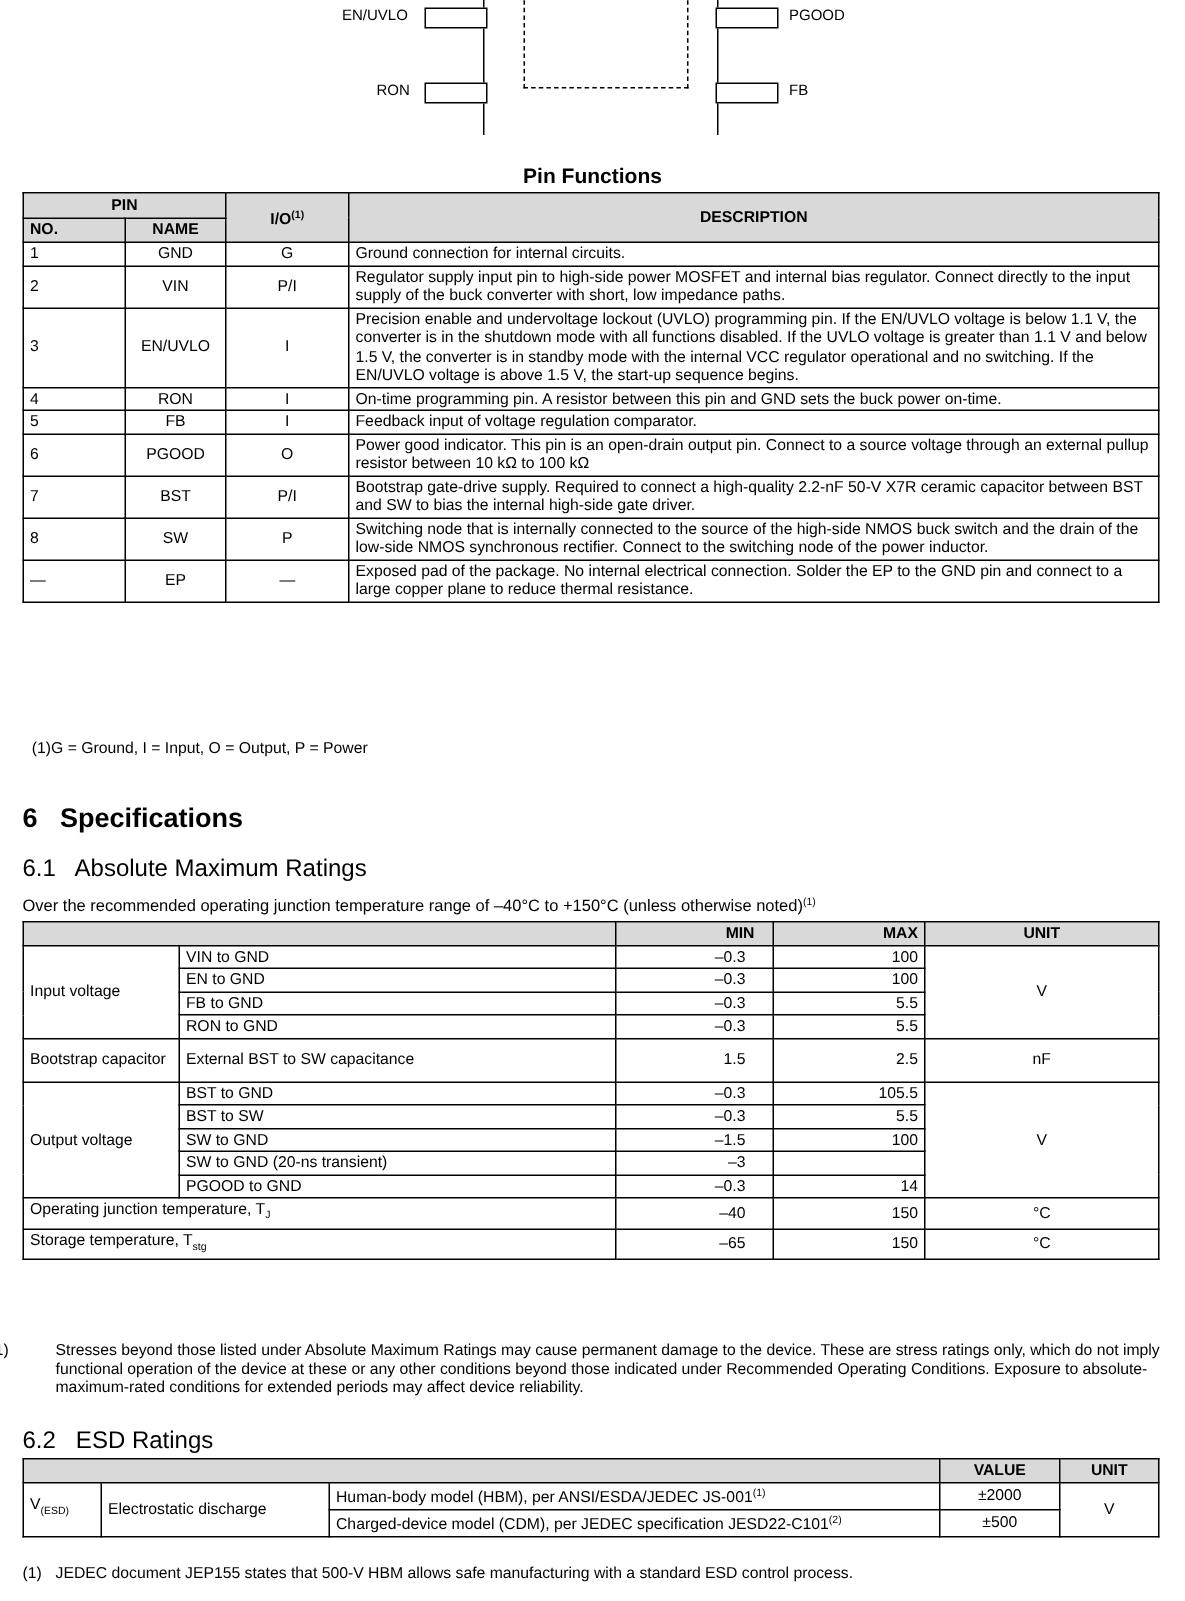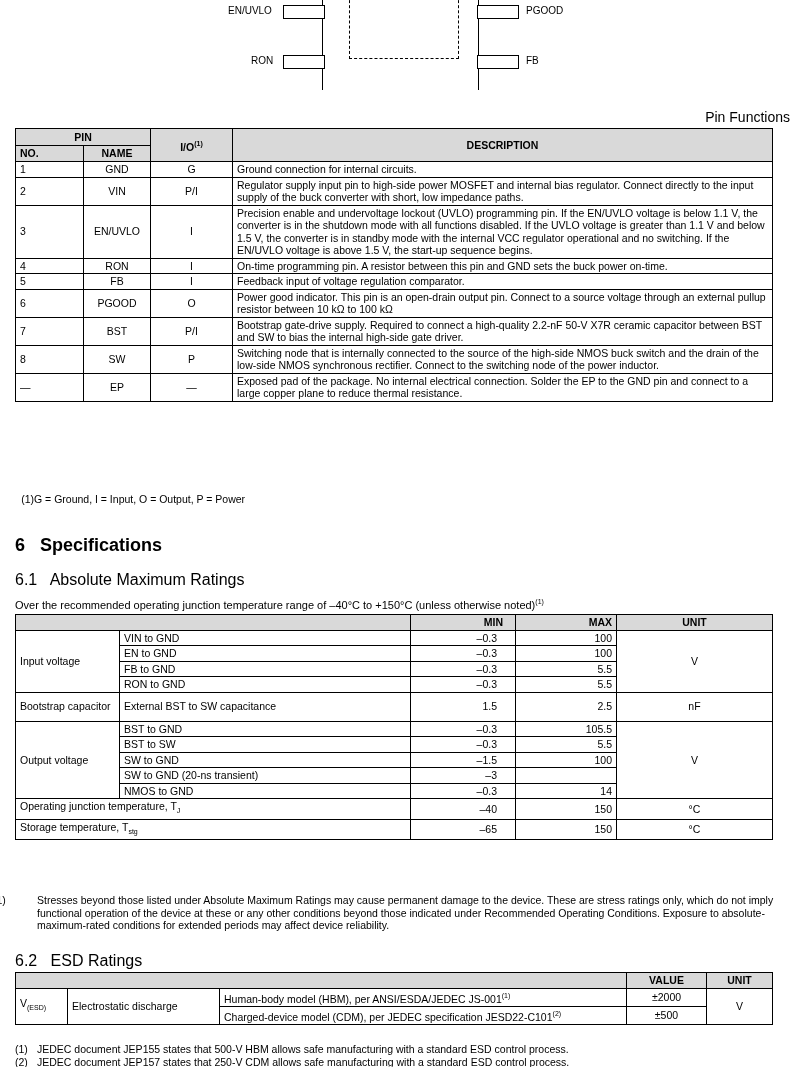--- a/index.html
+++ b/index.html
@@ -8,22 +8,22 @@
 
   
   .pkg-body { position: absolute; left: 322px; top: -10px; width: 155px; height: 100px;
               border-left: 1px solid #000; border-right: 1px solid #000; }
   .pkg-pad { position: absolute; left: 349px; top: -10px; width: 108px; height: 68px;
              border: 1.5px dashed #000; border-top: none; }
   .pin-box { position: absolute; width: 40px; height: 12px; border: 1px solid #000; background:#fff; }
   .pin-label { position: absolute; font-size: 10px; }
 
   
-  .tbl-title { position: absolute; left: 0; width: 790px; top: 109px; text-align: right;
-               font-weight: normal; font-size: 14px; }
+  .tbl-title { position: absolute; left: 0; width: 790px; top: 109px; text-align: center;
+               font-weight: bold; font-size: 14px; }
   h1.sec { position: absolute; left: 15px; top: 535px; margin: 0; font-size: 18px; font-weight: bold; }
   h2.sub { position: absolute; margin: 0; font-size: 16px; font-weight: normal; }
 
   table { border-collapse: collapse; position: absolute; }
   td, th { border: 1px solid #000; padding: 1px 4px; font-size: 10.5px; line-height: 12.5px; vertical-align: middle; }
   th { background: #d9d9d9; font-weight: bold; }
   .c { text-align: center; }
   .r { text-align: right; }
   .l { text-align: left; }
 
@@ -201,21 +201,21 @@
       <td>SW to GND</td>
       <td class="r" style="padding-right:18px;">–1.5</td>
       <td class="r">100</td>
     </tr>
     <tr>
       <td>SW to GND (20-ns transient)</td>
       <td class="r" style="padding-right:18px;">–3</td>
       <td class="r"></td>
     </tr>
     <tr>
-      <td>NMOS to GND</td>
+      <td>PGOOD to GND</td>
       <td class="r" style="padding-right:18px;">–0.3</td>
       <td class="r">14</td>
     </tr>
     <tr>
       <td colspan="2"><span>Operating junction temperature, T</span><sub>J</sub></td>
       <td class="r" style="padding-right:18px;">–40</td>
       <td class="r">150</td>
       <td class="c">°C</td>
     </tr>
     <tr>
@@ -258,14 +258,13 @@
     </tr>
     <tr>
       <td><span>Charged-device model (CDM), per JEDEC specification JESD22-C101</span><sup>(2)</sup></td>
       <td class="c">±500</td>
     </tr>
   </tbody>
 </table>
 
 <div class="note" style="left:15px;top:1043px;">
   <div><span class="num">(1)</span><span>JEDEC document JEP155 states that 500-V HBM allows safe manufacturing with a standard ESD control process.</span></div>
-  <div><span class="num">(2)</span><span>JEDEC document JEP157 states that 250-V CDM allows safe manufacturing with a standard ESD control process.</span></div>
 </div>
 
 </body></html>

